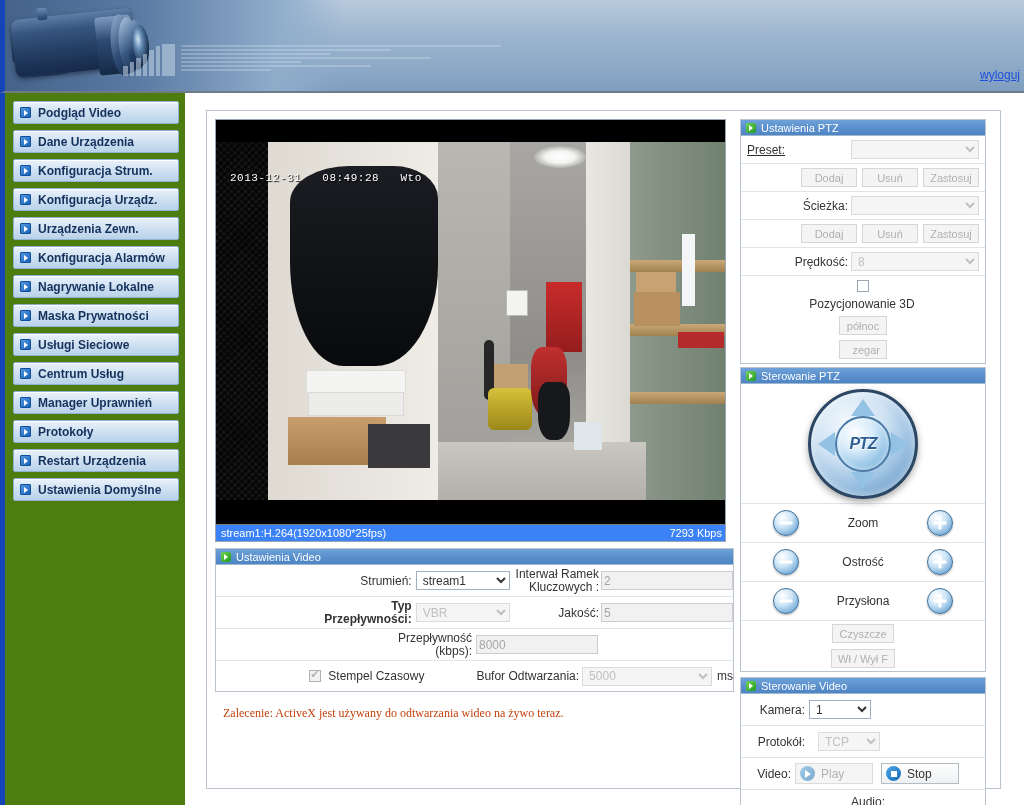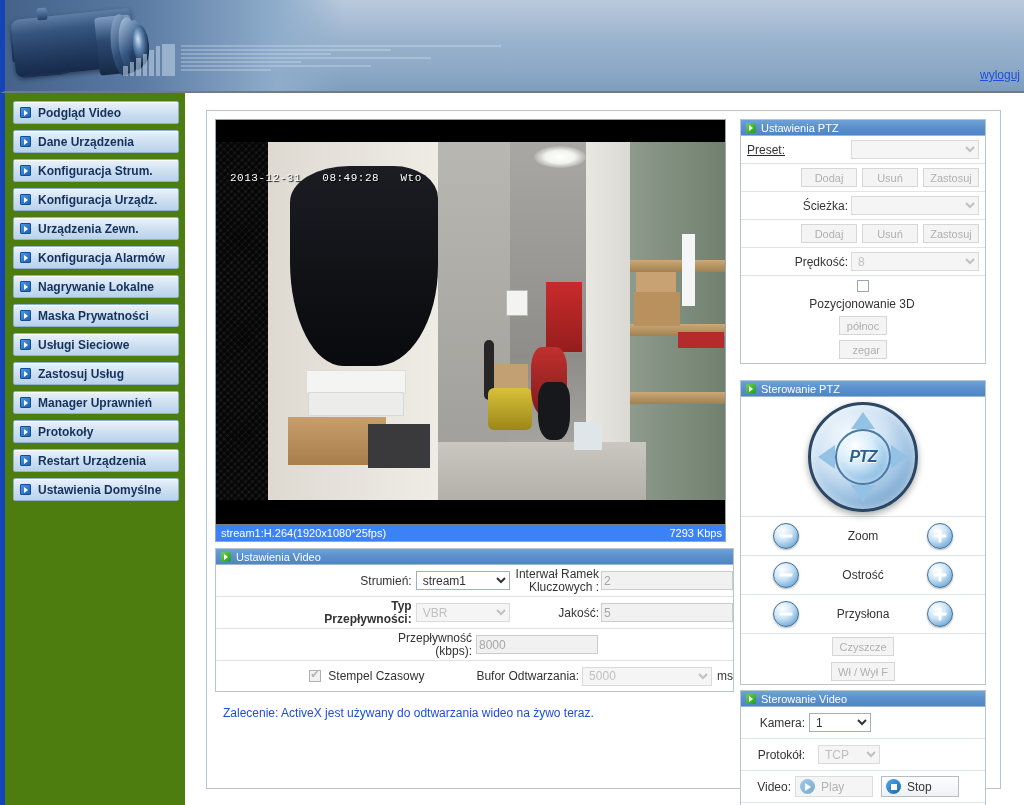--- a/index.html
+++ b/index.html
@@ -314,21 +314,21 @@
     border-left:6px solid #fff; border-top:4px solid transparent; border-bottom:4px solid transparent; }
   .ico-stop::after { content:""; position:absolute; left:4.5px; top:4.5px; width:6px; height:6px; background:#fff; }
   .ico-spk::after { content:""; position:absolute; left:4px; top:3px;
     border-right:6px solid #fff; border-top:4.5px solid transparent; border-bottom:4.5px solid transparent; }
   .chk {
     width:12px; height:12px; border:1px solid #b0b0b0; background:#f2f2f2;
     display:inline-block; position:relative; flex:0 0 12px;
   }
   .chk.on::after { content:"✔"; position:absolute; left:0px; top:-3px; font-size:11px; color:#b4b4b4; }
   .chk.empty { background:#fff; border-color:#9aa7b3; }
-  #note { padding:14px 0 0 8px; font-size:12px; color:#1d4ed8; }
+  #note { padding:14px 0 0 8px; font-size:12px; color:#c2410c;font-family:Liberation Serif, serif; }
 </style>
 </head>
 <body>
 
 <div id="header">
   <div id="header-left-fade"></div>
   <div>
     <div class="lens-mount"></div>
     <div class="lens-body"></div>
     <div class="lens-screw"></div>
@@ -394,21 +394,21 @@
     <div class="menu-item">
       <span class="menu-icon"></span>
       <span class="menu-label">Maska Prywatności</span>
     </div>
     <div class="menu-item">
       <span class="menu-icon"></span>
       <span class="menu-label">Usługi Sieciowe</span>
     </div>
     <div class="menu-item">
       <span class="menu-icon"></span>
-      <span class="menu-label">Zastosuj Usług</span>
+      <span class="menu-label">Centrum Usług</span>
     </div>
     <div class="menu-item">
       <span class="menu-icon"></span>
       <span class="menu-label">Manager Uprawnień</span>
     </div>
     <div class="menu-item">
       <span class="menu-icon"></span>
       <span class="menu-label">Protokoły</span>
     </div>
     <div class="menu-item">
@@ -572,21 +572,21 @@
               </select>
             </div>
             <div class="prow" style="gap:5px;">
               <span class="chk empty"></span>
               <span class="lbl" style="margin-right:2px;">Pozycjonowanie 3D</span>
               <button class="btn dis" style="min-width:48px;">północ</button>
               <button class="btn dis" style="min-width:48px;text-align:right;">zegar</button>
             </div>
           </div>
 
-          <div class="panel" id="ptz-control" style="margin-top:16px;">
+          <div class="panel" id="ptz-control" style="margin-top:3px;">
             <div class="panel-head">
               <span class="panel-head-icon"></span>
               <span class="panel-head-title">Sterowanie PTZ</span>
             </div>
             <div id="joystick-wrap">
               <div id="joystick">
                 <span class="jarrow" id="ja-up"></span>
                 <span class="jarrow" id="ja-down"></span>
                 <span class="jarrow" id="ja-left"></span>
                 <span class="jarrow" id="ja-right"></span>

